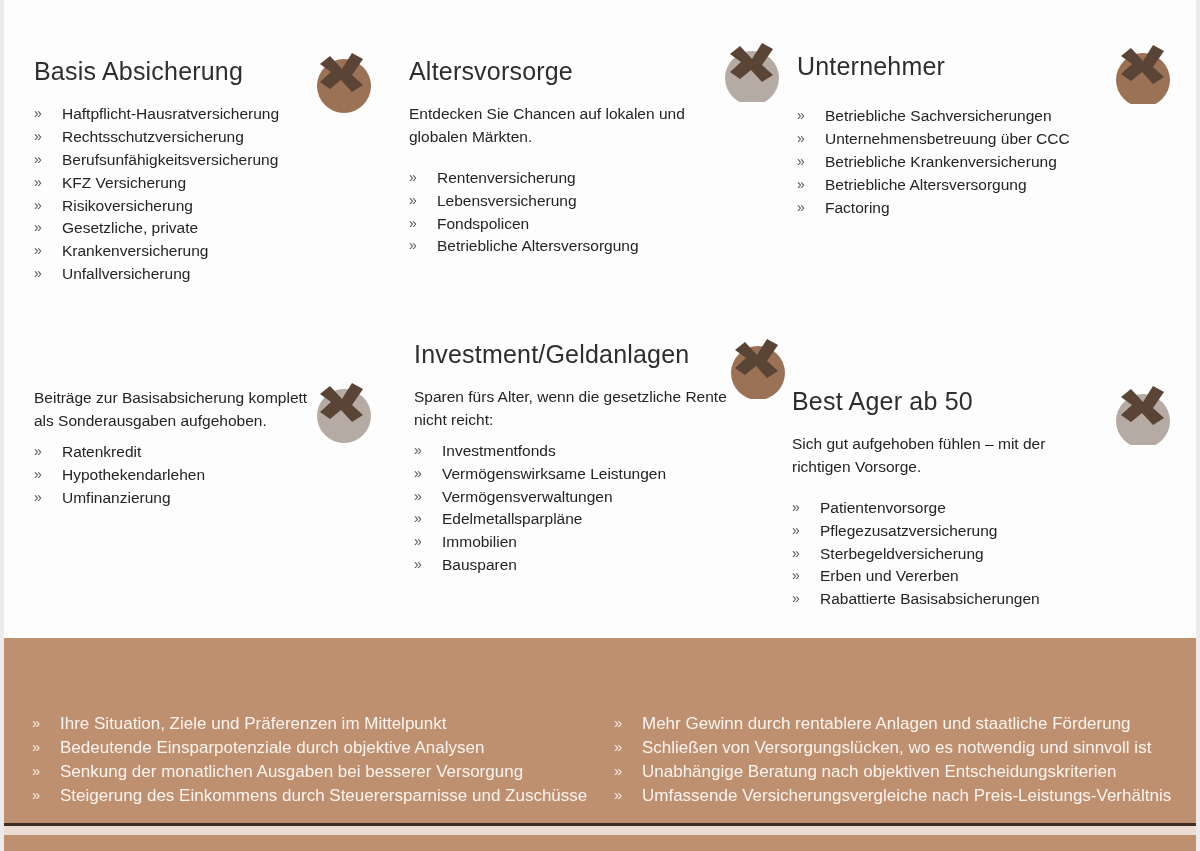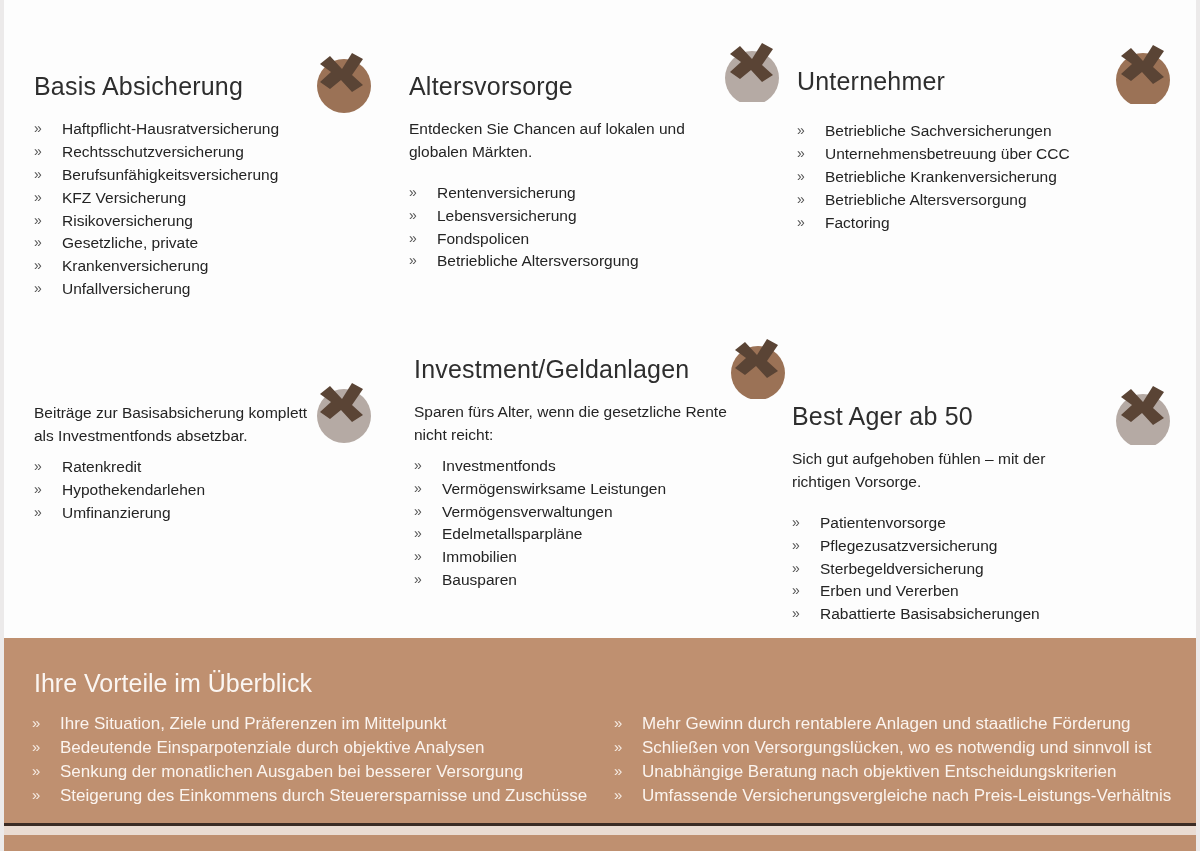--- a/index.html
+++ b/index.html
@@ -25,21 +25,20 @@
     left: 0; top: 0;
     width: 1200px;
     height: 638px;
     background: #fdfdfd;
   }
 
   
   .card {
     position: absolute;
     box-sizing: border-box;
-    margin-top: 15px;
   }
   .card-title {
     font-size: 25px;
     font-weight: 400;
     color: #2e2e2e;
     letter-spacing: 0.2px;
     line-height: 1.15;
     margin: 0 0 17px 0;
     white-space: nowrap;
   }
@@ -210,21 +209,21 @@
   <div class="badge" style="left:1105px; top:32px;">
     <svg width="72" height="72" viewBox="0 0 72 72">
       <circle cx="34" cy="48" r="27" fill="#9b7256"></circle>
       <path d="M12 24 L22 16 L34 29 L44 13 L55 19 L44 35 L55 45 L44 52 L33 40 L22 49 L12 42 L23 32 Z" fill="#5a4435"></path>
     </svg>
   </div>
 
   <div class="card" style="left:30px; top:387px; width:340px;">
     <p class="card-desc tight">
       <span>Beiträge zur Basisabsicherung komplett</span><br>
-      <span>als Investmentfonds absetzbar.</span>
+      <span>als Sonderausgaben aufgehoben.</span>
     </p>
     <ul class="bullets">
       <li><span class="chev">»</span><span>Ratenkredit</span></li>
       <li><span class="chev">»</span><span>Hypothekendarlehen</span></li>
       <li><span class="chev">»</span><span>Umfinanzierung</span></li>
     </ul>
   </div>
   <div class="badge" style="left:302px; top:372px;">
     <svg width="72" height="72" viewBox="0 0 72 72">
       <circle cx="38" cy="44" r="27" fill="#b5aaa4"></circle>
@@ -269,21 +268,20 @@
     </ul>
   </div>
   <div class="badge" style="left:1105px; top:373px;">
     <svg width="72" height="72" viewBox="0 0 72 72">
       <circle cx="34" cy="48" r="27" fill="#b5aaa4"></circle>
       <path d="M12 24 L22 16 L34 29 L44 13 L55 19 L44 35 L55 45 L44 52 L33 40 L22 49 L12 42 L23 32 Z" fill="#5a4435"></path>
     </svg>
   </div>
 
   <div id="banner">
-    <h2 class="banner-title">Ihre Vorteile im Überblick</h2>
 
     <div class="banner-col left">
       <ul>
         <li><span class="chev">»</span><span>Ihre Situation, Ziele und Präferenzen im Mittelpunkt</span></li>
         <li><span class="chev">»</span><span>Bedeutende Einsparpotenziale durch objektive Analysen</span></li>
         <li><span class="chev">»</span><span>Senkung der monatlichen Ausgaben bei besserer Versorgung</span></li>
         <li><span class="chev">»</span><span>Steigerung des Einkommens durch Steuerersparnisse und Zuschüsse</span></li>
       </ul>
     </div>
 

